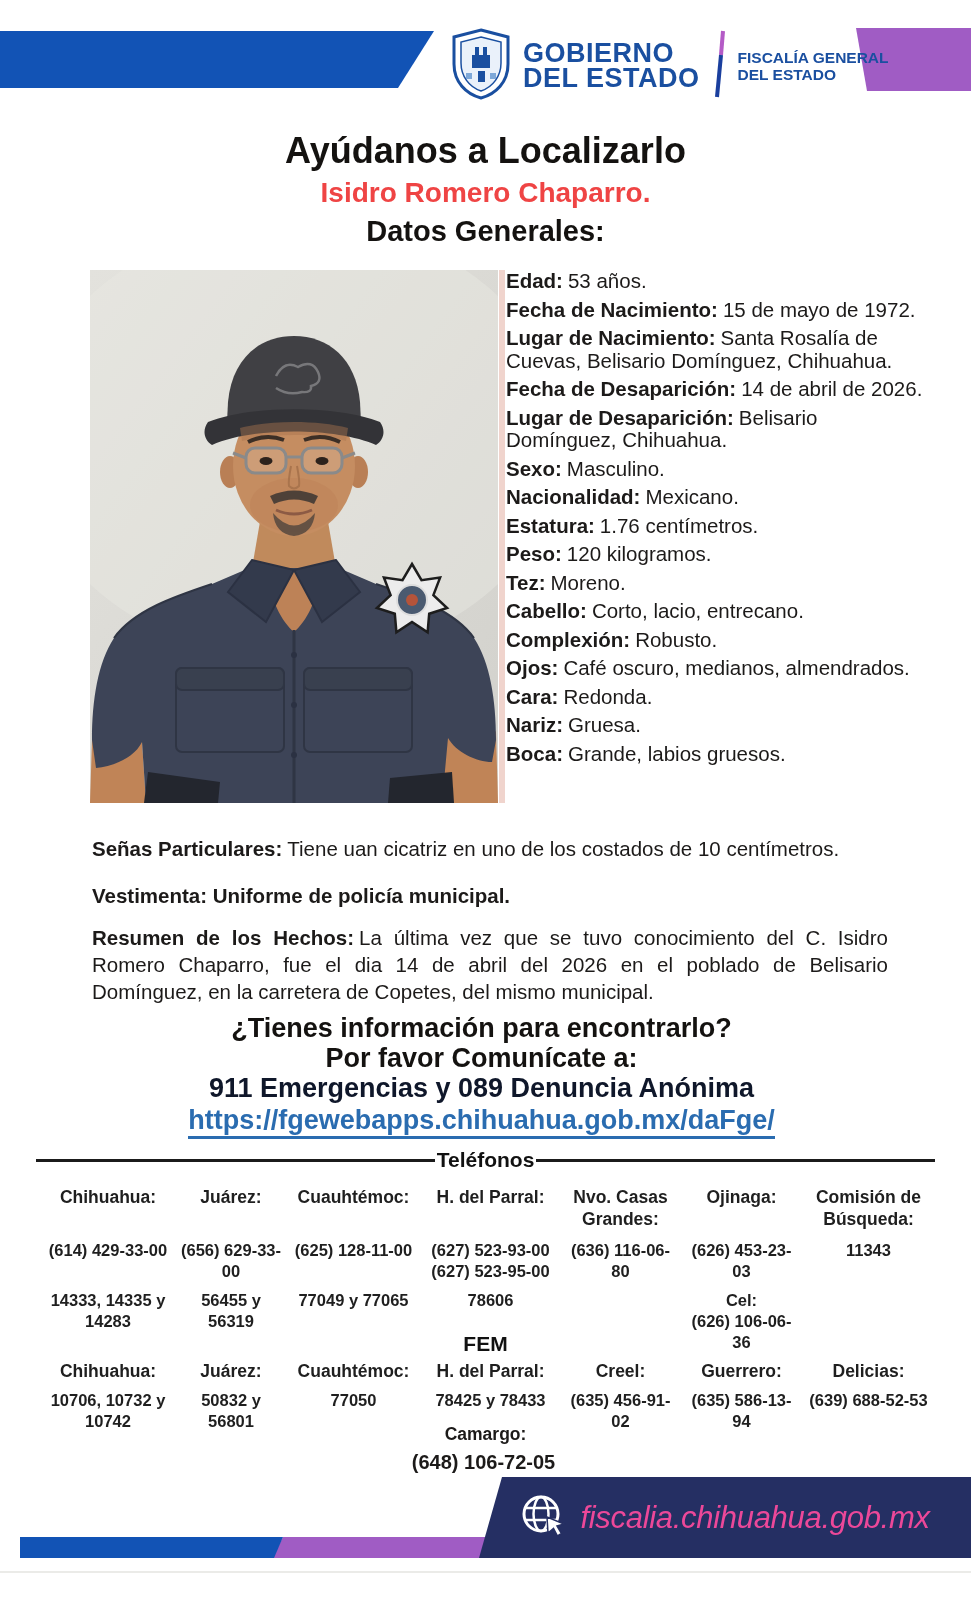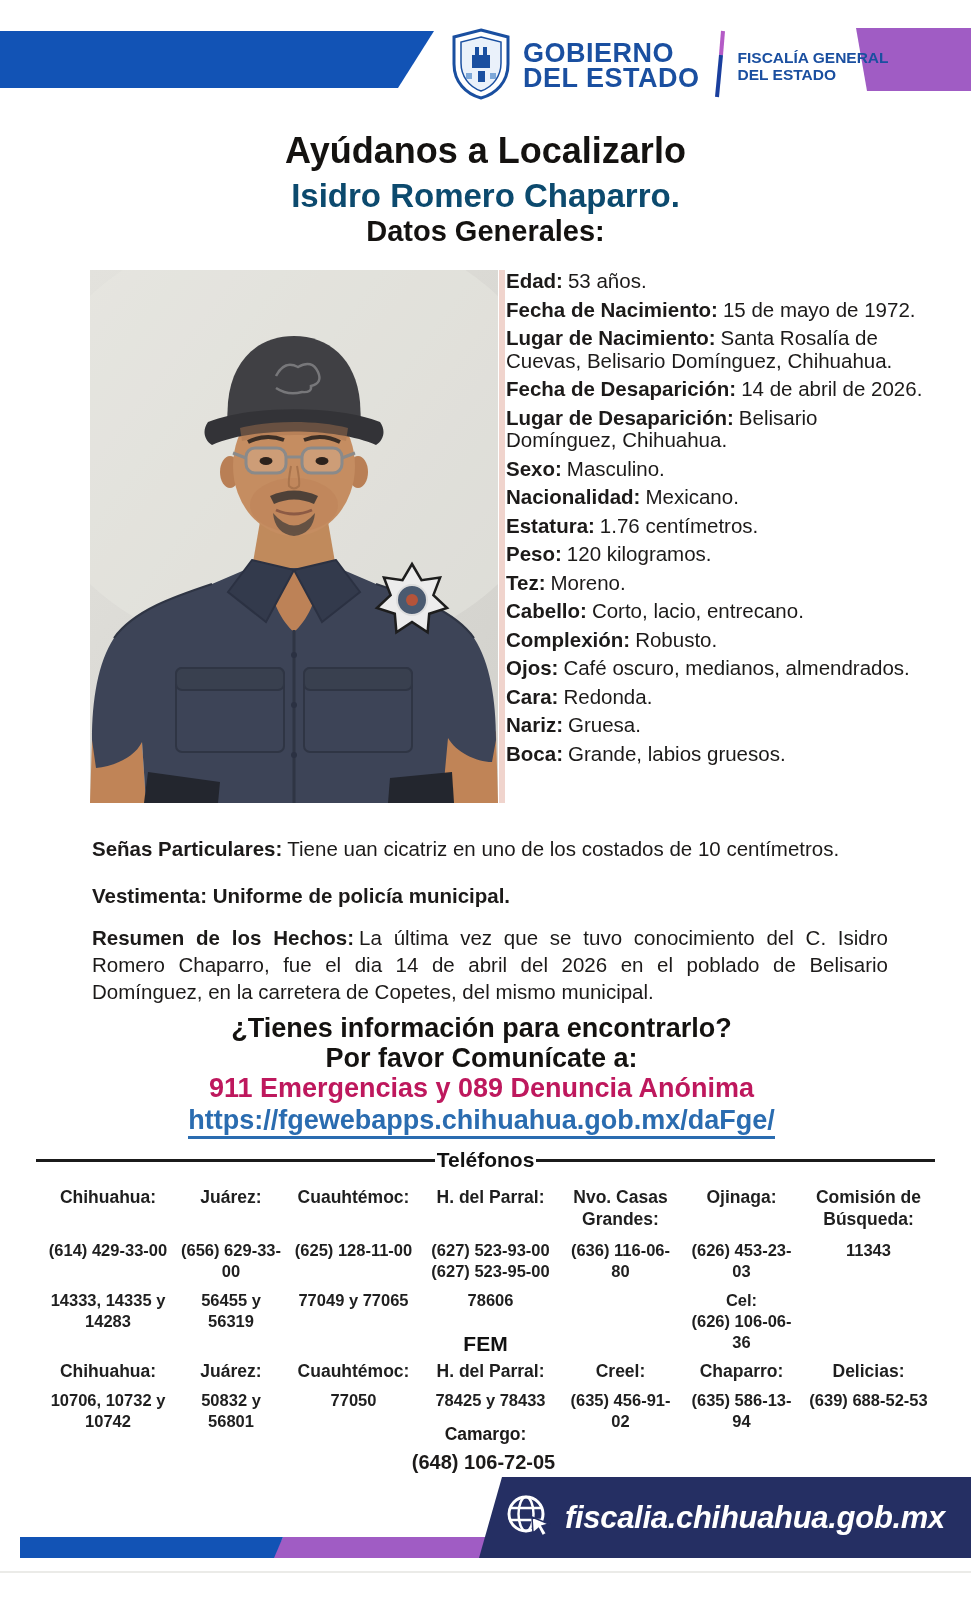--- a/index.html
+++ b/index.html
@@ -12,21 +12,21 @@
     clip-path:polygon(0 0,100% 0,calc(100% - 36px) 100%,0 100%);}
   .hdr-bar-right{position:absolute;left:856px;top:28px;width:115px;height:63px;background:#a05cc4;
     clip-path:polygon(0 0,100% 0,100% 100%,11px 100%);}
   .logo{position:absolute;left:452px;top:26px;height:80px;display:flex;align-items:center;gap:13px;}
   .brand{color:#1a4fa0;font-weight:bold;font-size:27px;line-height:25px;letter-spacing:.5px;white-space:nowrap;}
   .agency{color:#1a4fa0;font-weight:bold;font-size:15.5px;line-height:17px;white-space:nowrap;}
 
   
   .title-block{position:absolute;top:130px;left:0;right:0;text-align:center;}
   .heading{font-size:36px;font-weight:bold;color:#141210;margin:0 0 5px;}
-  .name{font-size:33px;font-weight:bold;color:#0c4a6e;margin:0 0 0;}
+  .name{font-size:28px;font-weight:bold;color:#ef4444;margin:0 0 6px;}
   .subheading{font-size:29px;font-weight:bold;color:#141210;margin:0;}
 
   
   .photo{position:absolute;left:90px;top:270px;width:408px;height:533px;}
   .photo svg{display:block;width:100%;height:100%;}
   .photo-artifact{position:absolute;left:499px;top:270px;width:6px;height:533px;background:#ecc9c0;opacity:.8;}
 
   
   .gd{position:absolute;left:506px;top:270px;width:418px;font-size:20.5px;line-height:22.5px;}
   .gd-line{margin-bottom:6px;}
@@ -34,21 +34,21 @@
 
   
   .senas{position:absolute;left:92px;top:836px;width:800px;font-size:20.5px;line-height:26px;}
   .vest{position:absolute;left:92px;top:884px;width:800px;font-size:20.5px;font-weight:bold;}
   .resumen{position:absolute;left:92px;top:924px;width:796px;font-size:20.5px;line-height:27px;text-align:justify;}
   .senas b,.resumen b{margin-right:5px;}
 
   
   .cta{position:absolute;top:1016px;left:0;right:8px;text-align:center;font-weight:bold;font-size:27px;color:#141210;}
   .cta div{margin-bottom:5px;line-height:25px;}
-  .cta .ph{color:#be185d;margin-bottom:7px;}
+  .cta .ph{color:#0f172a;margin-bottom:7px;}
   .cta a{color:#2a6cb0;text-decoration:none;border-bottom:3px solid #2a6cb0;padding-bottom:1px;}
 
   
   .tel-head{position:absolute;top:1148px;left:36px;width:899px;display:flex;align-items:center;gap:2px;}
   .rule{flex:1;height:3px;background:#1b1b1b;}
   .tel-title{font-size:21px;font-weight:bold;color:#111;}
   .grid7{position:absolute;left:40px;width:895px;display:grid;
          grid-template-columns:136px 110px 135px 139px 121px 121px 133px;}
   .tel-table{top:1186px;}
   .cell{text-align:center;padding:0 4px;box-sizing:border-box;color:#1f1f1f;}
@@ -59,21 +59,21 @@
   .fem-table{top:1360px;}
   .fem-h{font-size:17.5px;font-weight:bold;line-height:22px;}
   .fem-r{font-size:16.5px;font-weight:bold;line-height:21px;margin-top:8px;white-space:pre-line;}
   .camargo{position:absolute;top:1424px;left:0;right:0;text-align:center;font-size:17.5px;font-weight:bold;}
   .camargo-val{position:absolute;top:1451px;left:0;right:4px;text-align:center;font-size:20px;font-weight:bold;}
 
   
   .ft-navy{position:absolute;left:479px;top:1477px;width:492px;height:81px;background:#252f63;z-index:3;
     clip-path:polygon(23px 0,100% 0,100% 100%,0 100%);
     display:flex;align-items:center;justify-content:center;gap:12px;}
-  .ft-site{font-style:italic;font-weight:bold;color:#ffffff;font-size:31px;letter-spacing:-.3px;}
+  .ft-site{font-style:italic;font-weight:normal;color:#ec4899;font-size:31px;letter-spacing:-.3px;}
   .ft-blue{position:absolute;left:20px;top:1537px;width:263px;height:21px;background:#1253b5;z-index:2;
     clip-path:polygon(0 0,100% 0,calc(100% - 9px) 100%,0 100%);}
   .ft-purple{position:absolute;left:272px;top:1537px;width:225px;height:21px;background:#a05cc4;z-index:1;
     clip-path:polygon(11px 0,100% 0,100% 100%,0 100%);}
   .ft-line{position:absolute;left:0;top:1571px;width:971px;height:2px;background:#ebebe8;}
 </style>
 </head>
 <body>
 
 <div class="page">
@@ -250,21 +250,21 @@
     <div class="cell ph-r2"></div>
   </div>
 
   <div class="fem-title">FEM</div>
   <div class="grid7 fem-table">
     <div class="cell fem-h">Chihuahua:</div>
     <div class="cell fem-h">Juárez:</div>
     <div class="cell fem-h">Cuauhtémoc:</div>
     <div class="cell fem-h">H. del Parral:</div>
     <div class="cell fem-h">Creel:</div>
-    <div class="cell fem-h">Chaparro:</div>
+    <div class="cell fem-h">Guerrero:</div>
     <div class="cell fem-h">Delicias:</div>
     <div class="cell fem-r">10706, 10732 y 10742</div>
     <div class="cell fem-r">50832 y 56801</div>
     <div class="cell fem-r">77050</div>
     <div class="cell fem-r">78425 y 78433</div>
     <div class="cell fem-r">(635) 456-91-02</div>
     <div class="cell fem-r">(635) 586-13-94</div>
     <div class="cell fem-r">(639) 688-52-53</div>
   </div>
   <div class="camargo">Camargo:</div>

